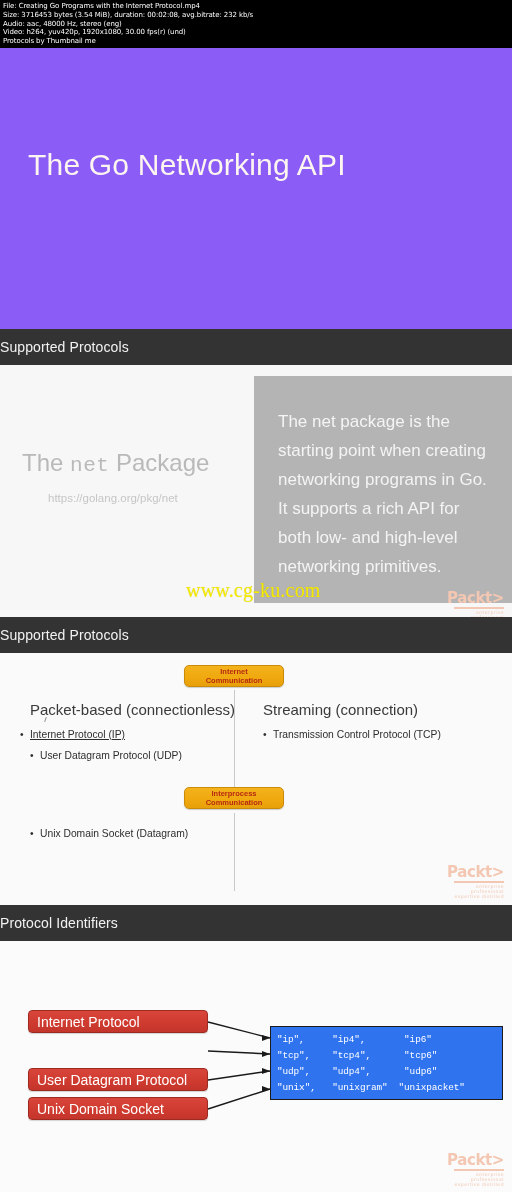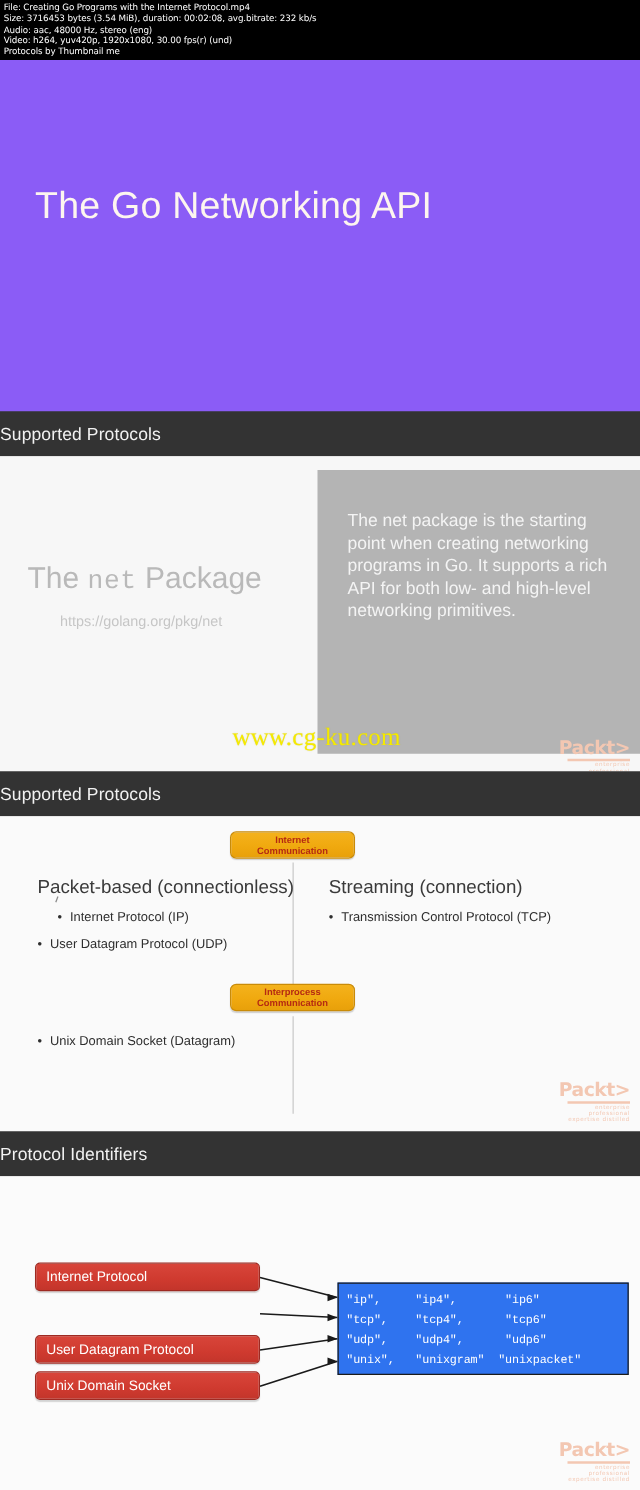--- a/index.html
+++ b/index.html
@@ -107,22 +107,22 @@
     position: absolute; left: 48px; top: 127px;
     font-size: 11.5px; color: #c6c6c6;
   }
   .gray-panel {
     position: absolute; left: 254px; top: 11px; width: 258px; height: 227px;
     background: #b4b4b4;
   }
   .gray-panel p {
     position: absolute; left: 24px; top: 31px; width: 218px;
     color: #f4f4f4;
-    font-size: 14px;
-    line-height: 18px;
+    font-size: 17px;
+    line-height: 29px;
   }
   .watermark {
     position: absolute; left: 186px; top: 214px;
     font-family: "Liberation Serif", serif;
     font-size: 20px;
     color: #f5ea00;
     letter-spacing: 0.2px;
     text-shadow: 0 0 1px rgba(160,150,0,0.4);
   }
 
@@ -180,21 +180,21 @@
     overflow: hidden;
   }
   .redbox {
     position: absolute;
     left: 28px;
     width: 180px; height: 23px;
     background: linear-gradient(to bottom, #d8453a 0%, #cf3a2f 60%, #c3352b 100%);
     border: 1px solid #9e2a22;
     border-radius: 4px;
     color: #ffffff;
-    font-size: 11px;
+    font-size: 14px;
     display: flex; align-items: center;
     padding-left: 8px;
     box-shadow: 0 1px 1px rgba(0,0,0,0.16);
   }
   .bluebox {
     position: absolute;
     left: 270px; top: 1026px;
     width: 233px; height: 74px;
     background: #2f73ef;
     border: 1px solid #1b1b1b;
@@ -269,21 +269,21 @@
     <div class="vline" style="left:234px; top:160px; height:78px;"></div>
 
     <div class="pill" style="left:184px; top:12px;">
       <span class="l1">Internet</span>
       <span class="l2">Communication</span>
     </div>
 
     <div class="col-head" style="left:30px; top:48px;">Packet-based (connectionless)</div>
     <div class="tick" style="left:45px; top:64px;"></div>
 
-    <div class="bullet-row" style="left:46px; top:76px;">
+    <div class="bullet-row" style="left:20px; top:76px;text-decoration:underline;">
       <span class="dot">•</span><span>Internet Protocol (IP)</span>
     </div>
     <div class="bullet-row" style="left:30px; top:97px;">
       <span class="dot">•</span><span>User Datagram Protocol (UDP)</span>
     </div>
 
     <div class="col-head" style="left:263px; top:48px;">Streaming (connection)</div>
     <div class="bullet-row" style="left:263px; top:76px;">
       <span class="dot">•</span><span>Transmission Control Protocol (TCP)</span>
     </div>

